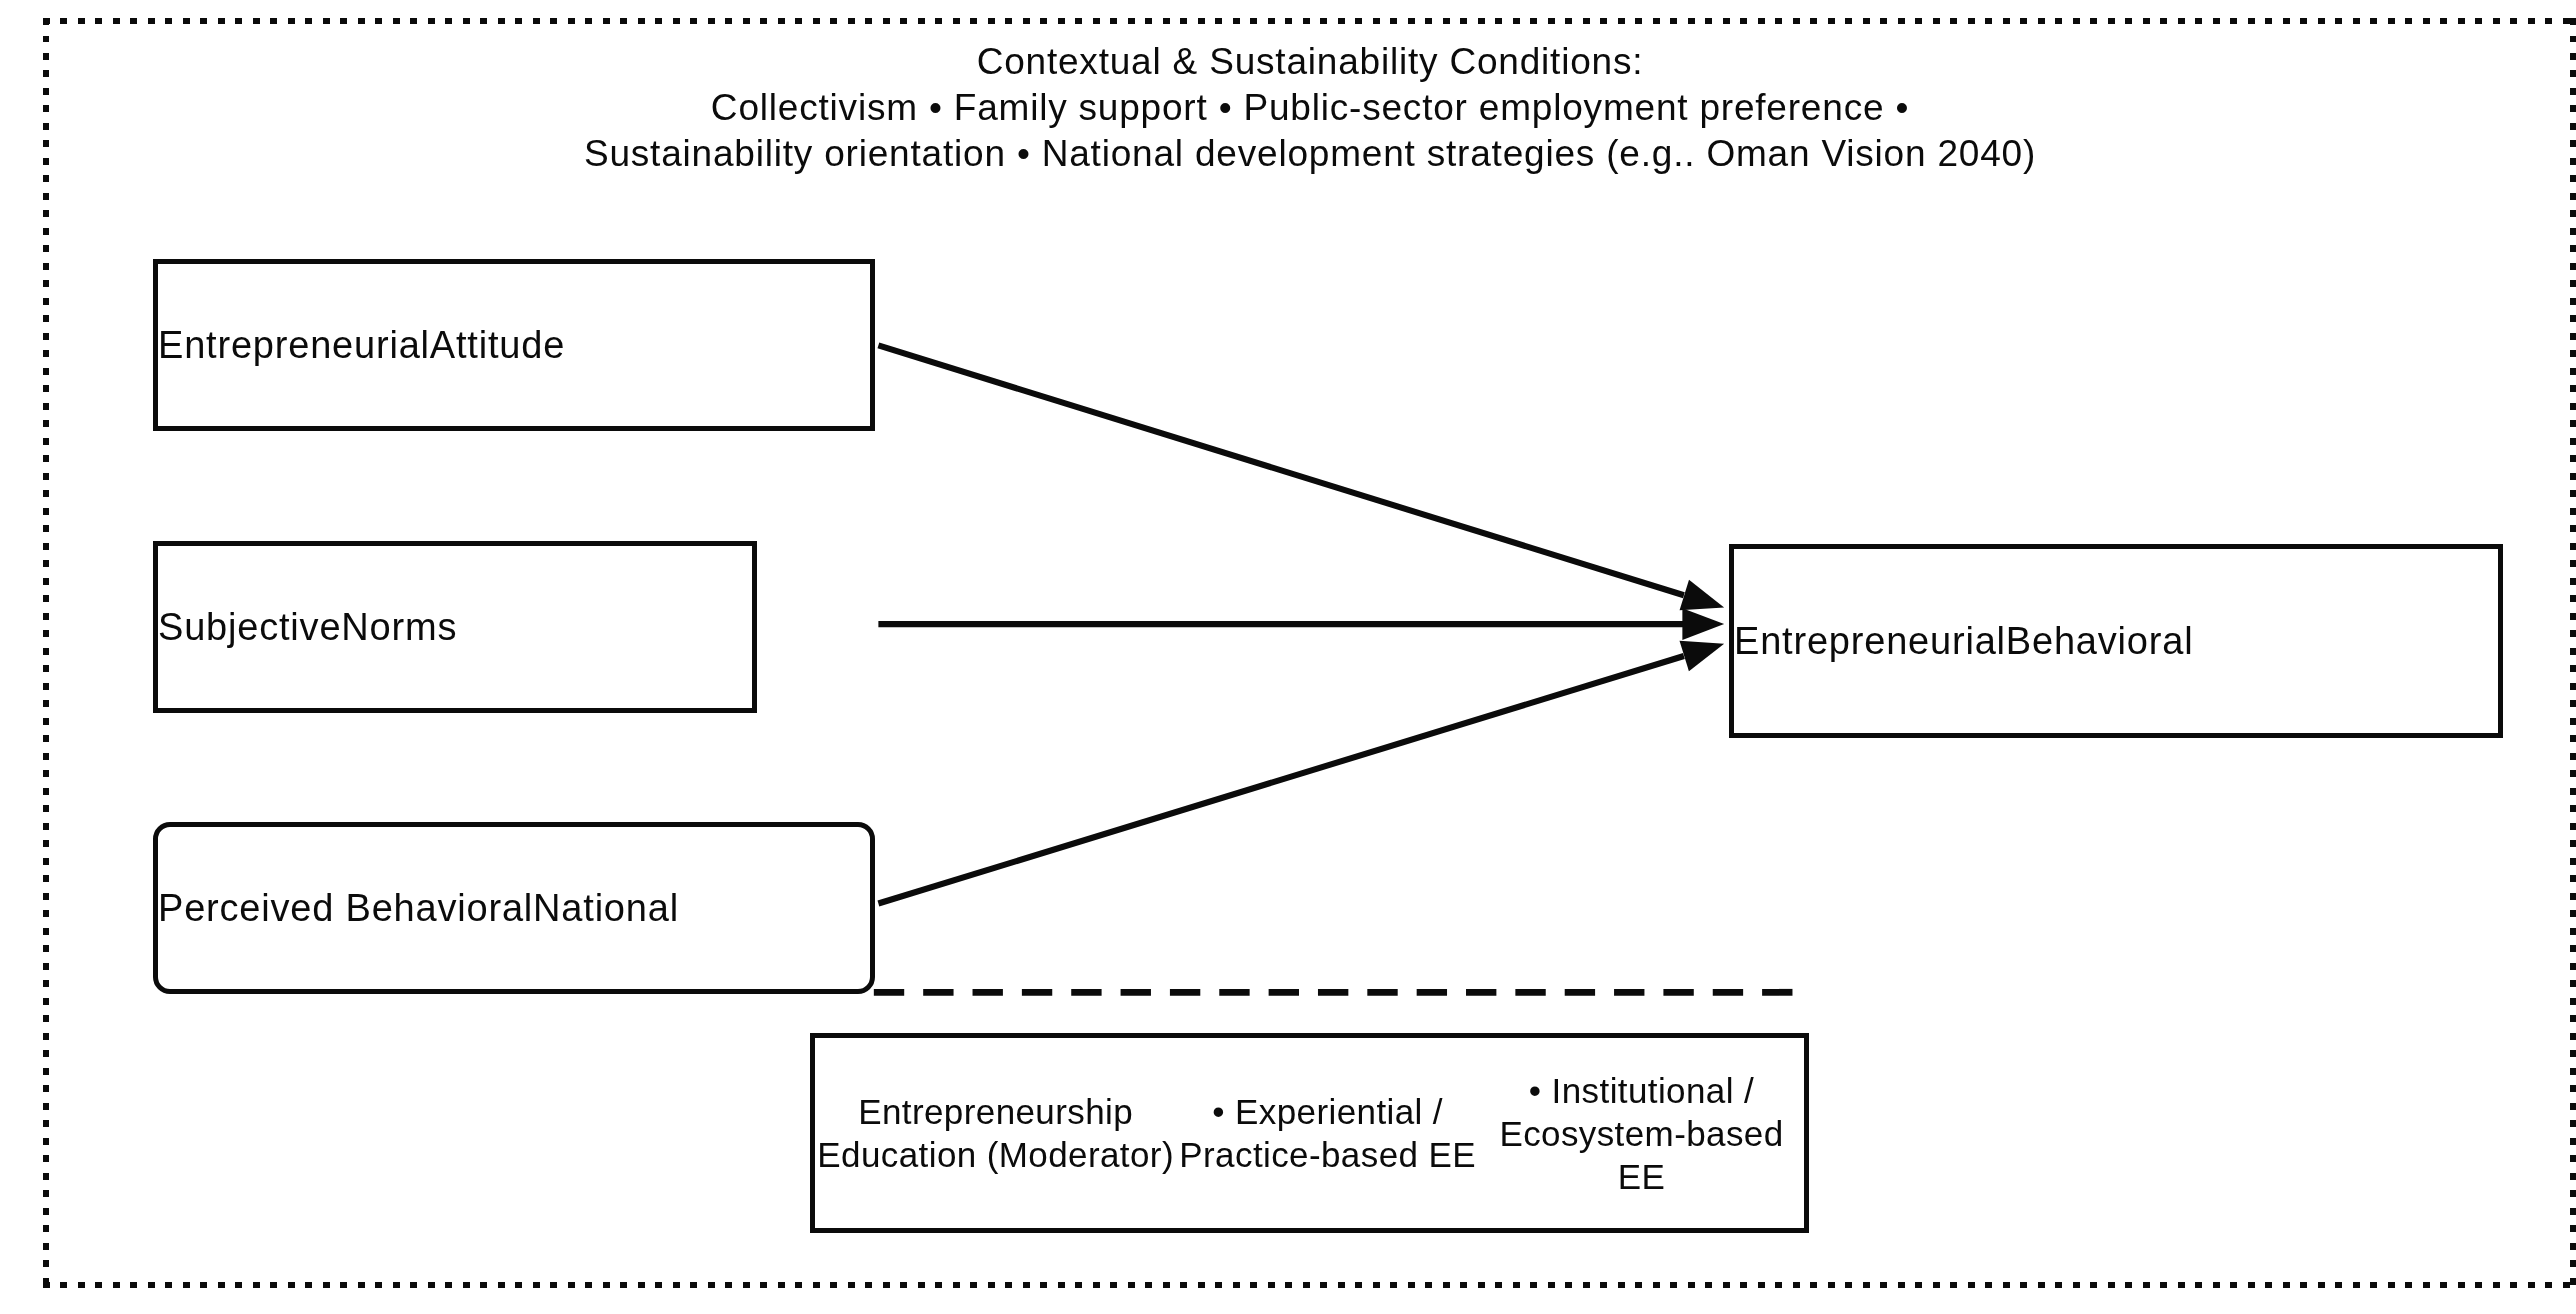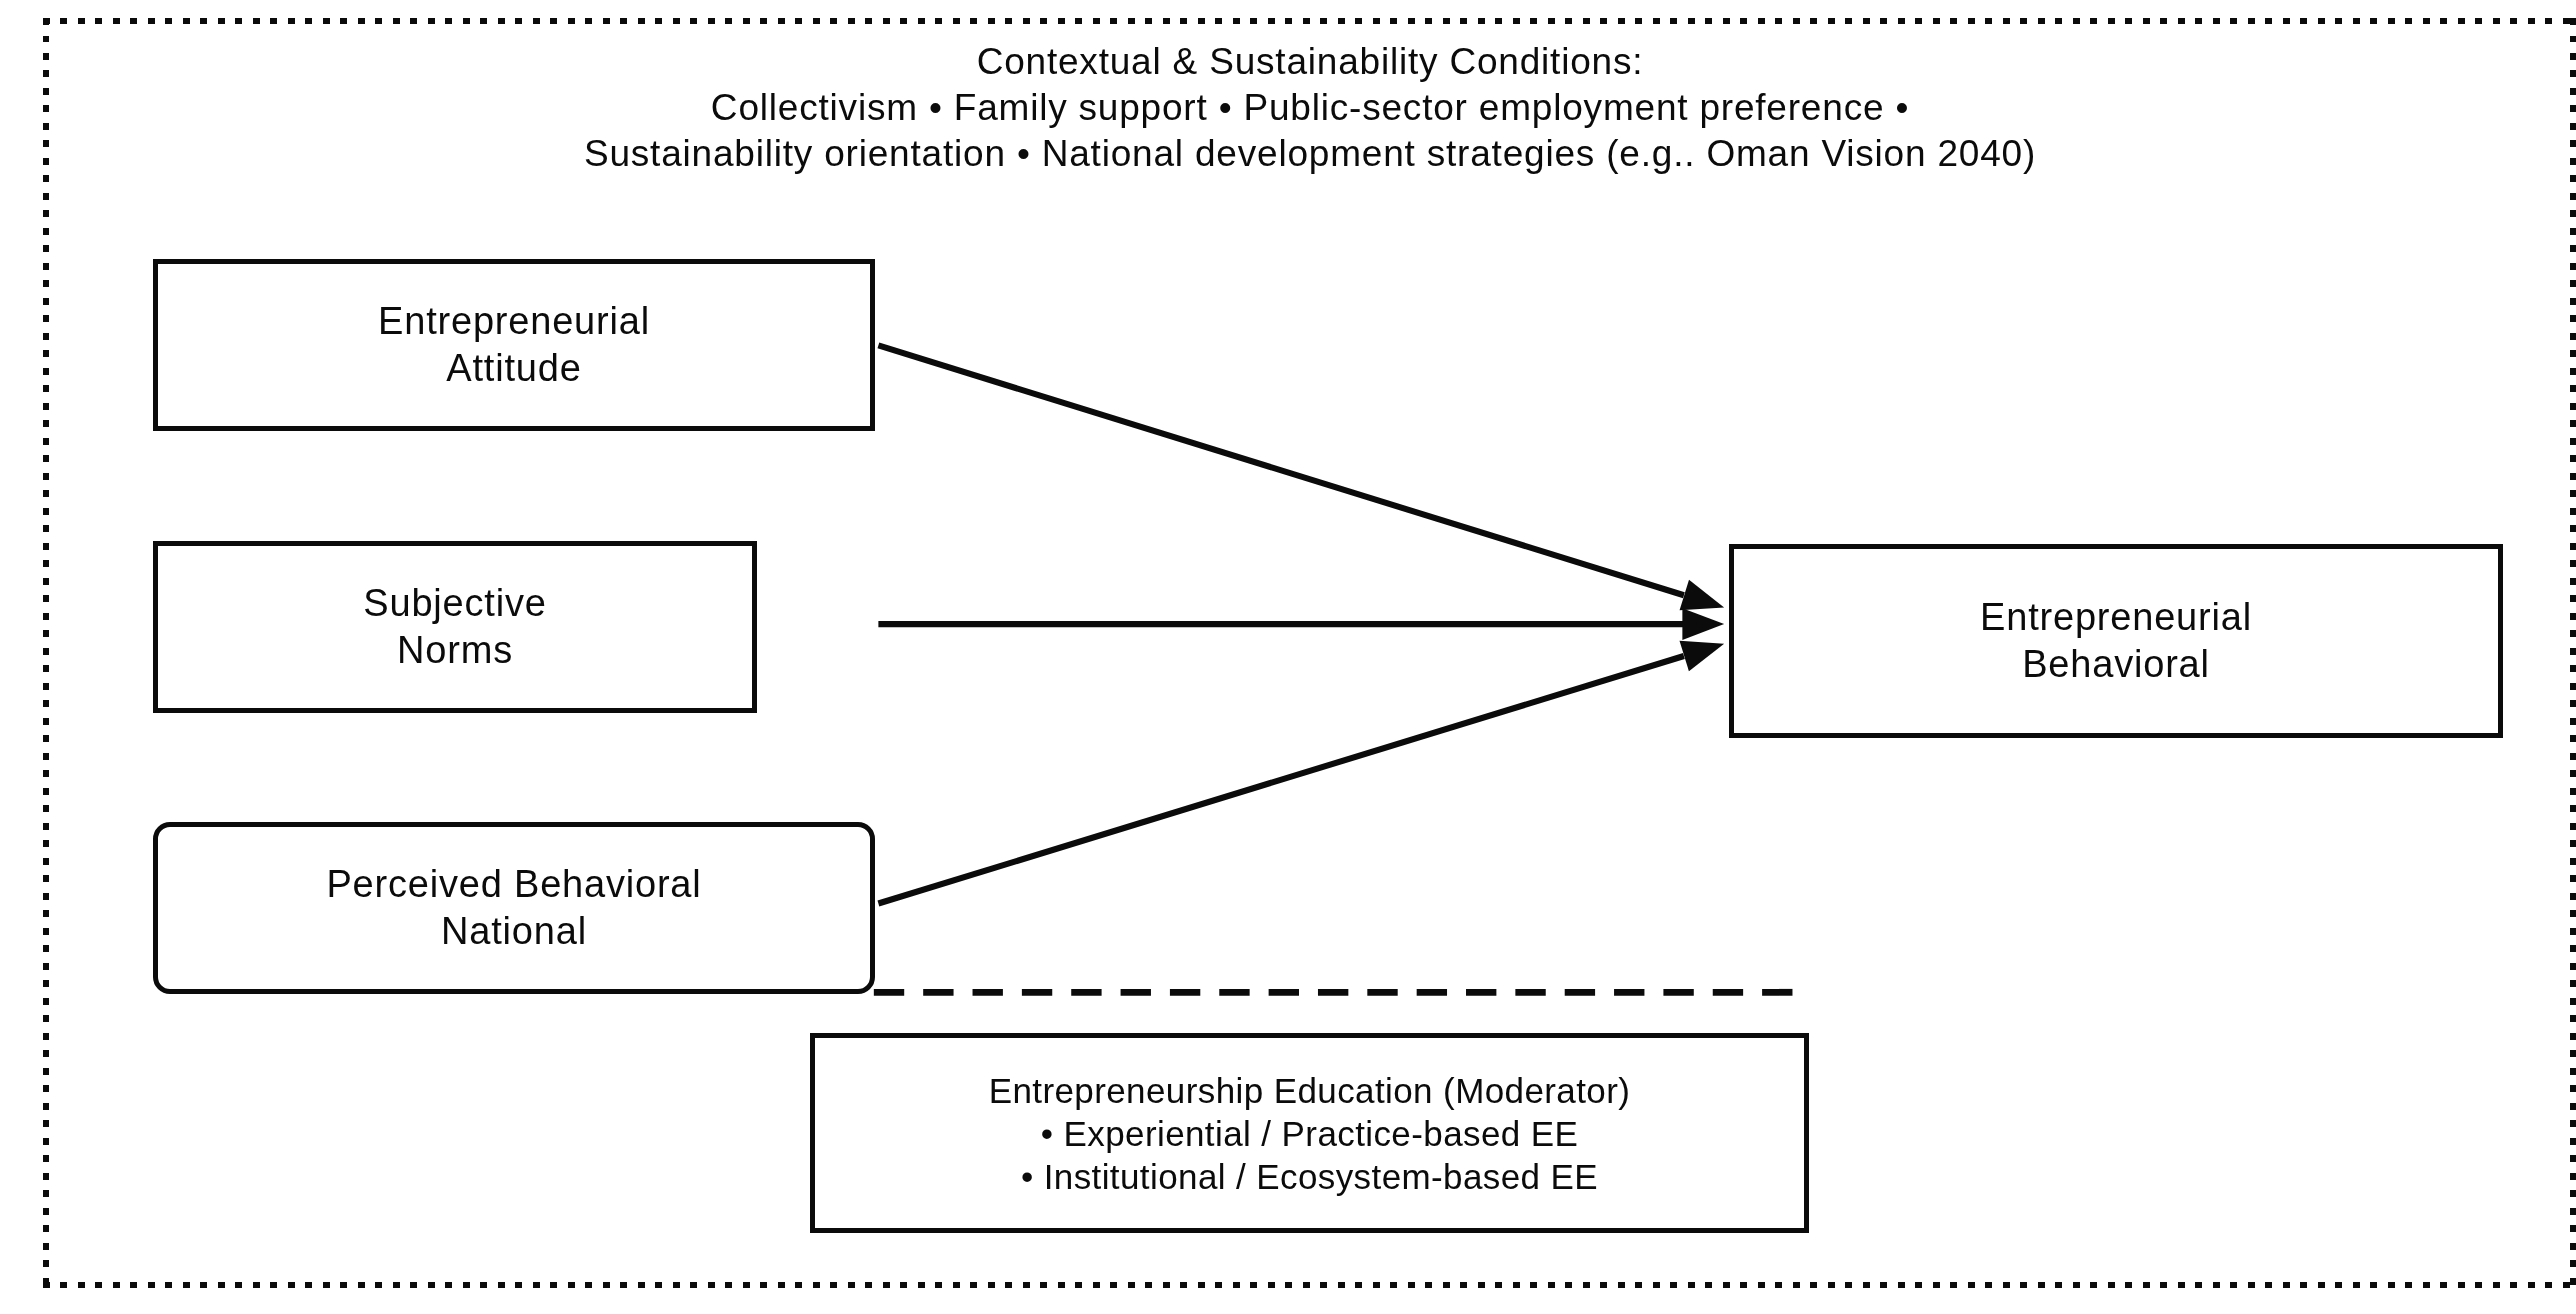--- a/index.html
+++ b/index.html
@@ -44,23 +44,22 @@
     color: #0b0b0b;
   }
 
   
   .box {
     position: absolute;
     box-sizing: border-box;
     border: 5.3px solid #0b0b0b;
     background: #ffffff;
     display: flex;
-    flex-direction: column;
+    flex-direction: row;
     align-items: center;
-    justify-content: center;
     text-align: center;
     font-size: 38px;
     line-height: 47px;
     letter-spacing: 0.8px;
   }
   .box-attitude  { left: 131px;  top: 259px;  width: 722px;  height: 172px; }
   .box-norms     { left: 131px;  top: 541px;  width: 604px;  height: 172px; }
   .box-pbc       { left: 131px;  top: 822px; width: 722px;  height: 172px; border-radius: 17px; }
   .box-intention { left: 1707px; top: 544px;  width: 774px; height: 194px; }
 

